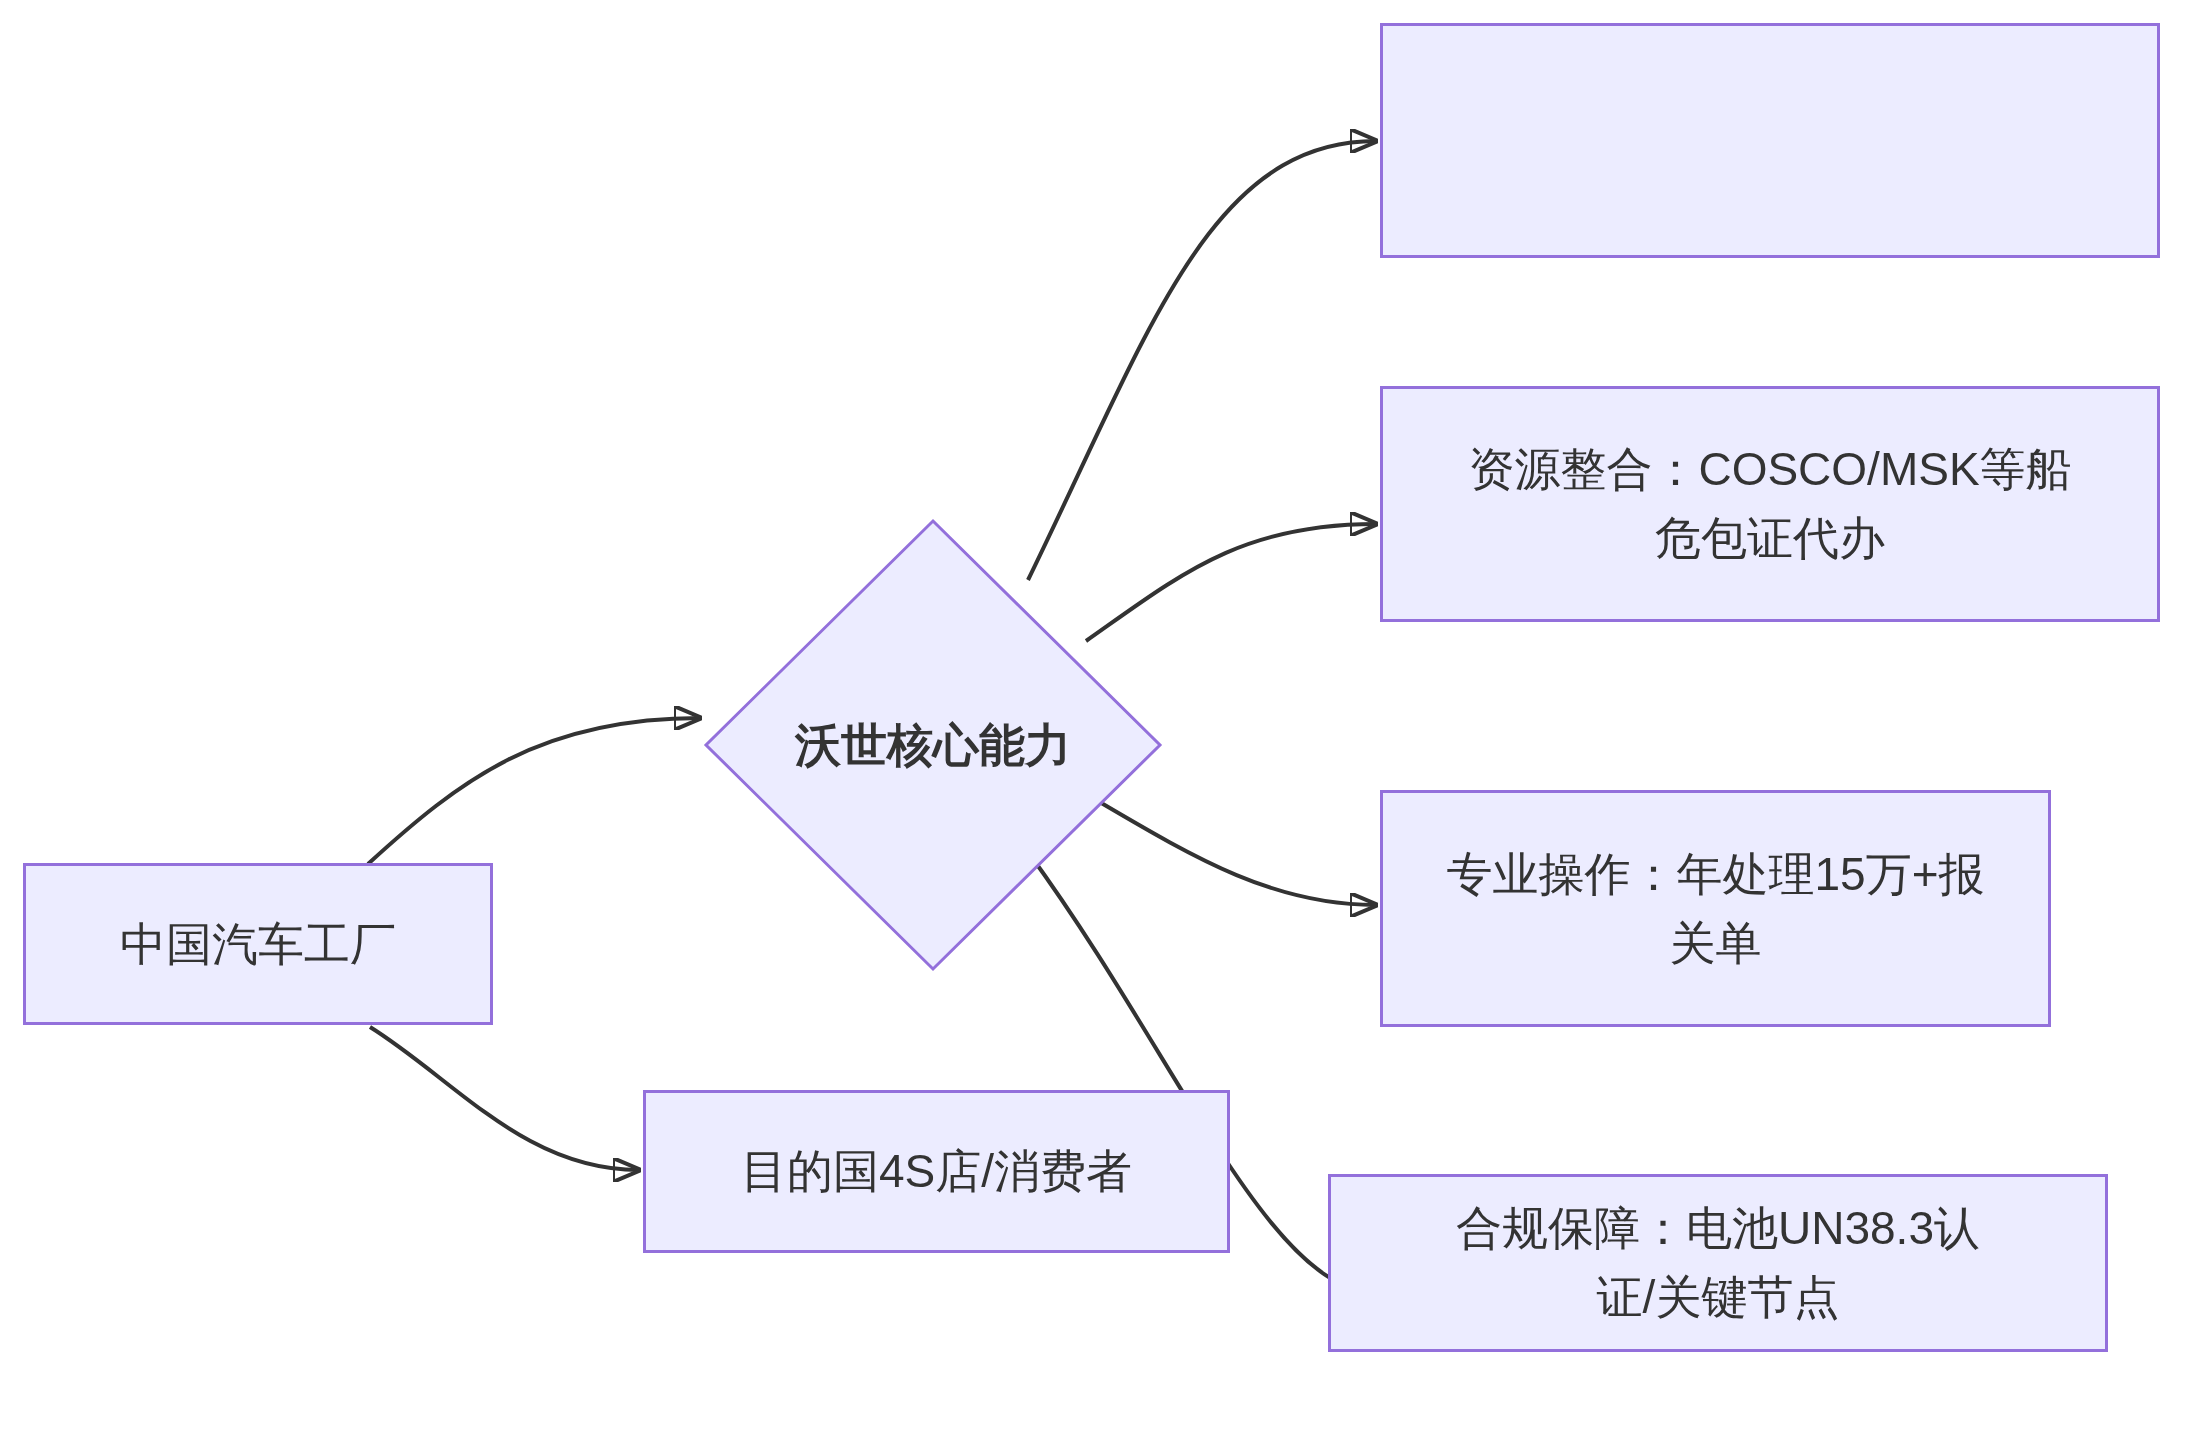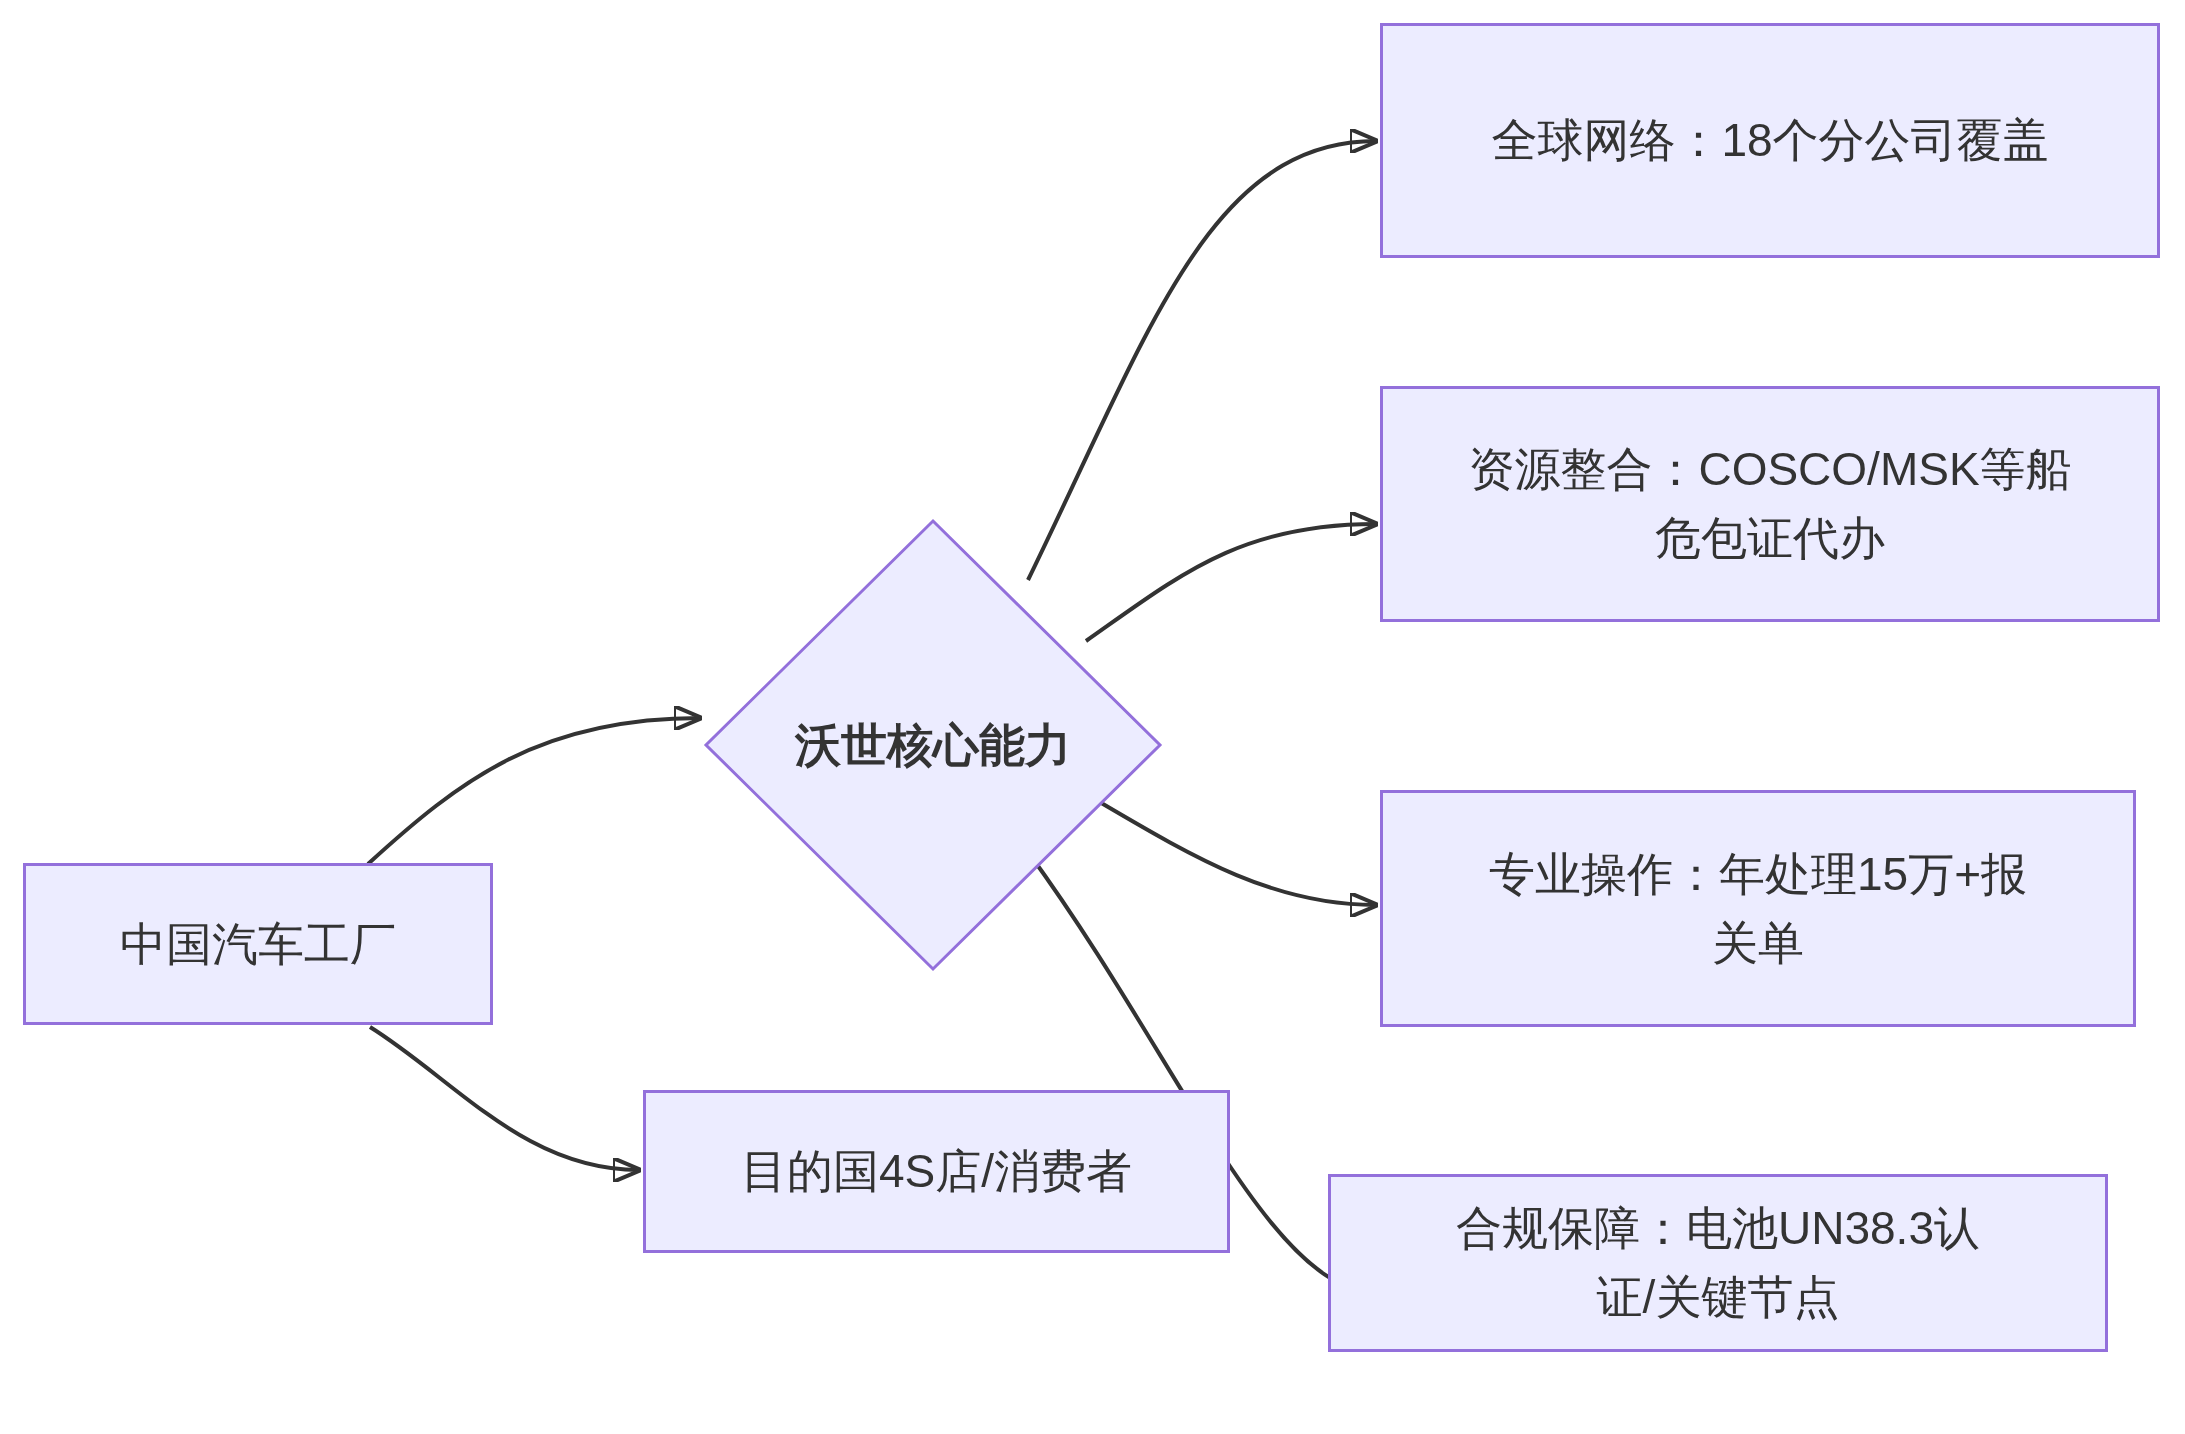--- a/index.html
+++ b/index.html
@@ -83,32 +83,31 @@
     </svg>
     <div class="label tline">沃世核心能力</div>
   </div>
 
   <div class="node rect" style="left: 643px; top: 1090px; width: 587px; height: 163px;">
     <div class="label tline">目的国4S店/消费者</div>
   </div>
 
   <div class="node rect" style="left: 1380px; top: 23px; width: 780px; height: 235px;">
     <div class="label">
-      <div class="tline">全球网络：18个分公司覆盖</div>
     </div>
   </div>
 
   <div class="node rect" style="left: 1380px; top: 386px; width: 780px; height: 236px;">
     <div class="label">
       <div class="tline">资源整合：COSCO/MSK等船</div>
       <div class="tline">危包证代办</div>
     </div>
   </div>
 
-  <div class="node rect" style="left: 1380px; top: 790px; width: 756px; height: 237px;">
+  <div class="node rect" style="left: 1380px; top: 790px; width: 671px; height: 237px;">
     <div class="label">
       <div class="tline">专业操作：年处理15万+报</div>
       <div class="tline">关单</div>
     </div>
   </div>
 
   <div class="node rect" style="left: 1328px; top: 1174px; width: 780px; height: 178px;">
     <div class="label">
       <div class="tline">合规保障：电池UN38.3认</div>
       <div class="tline">证/关键节点</div>

